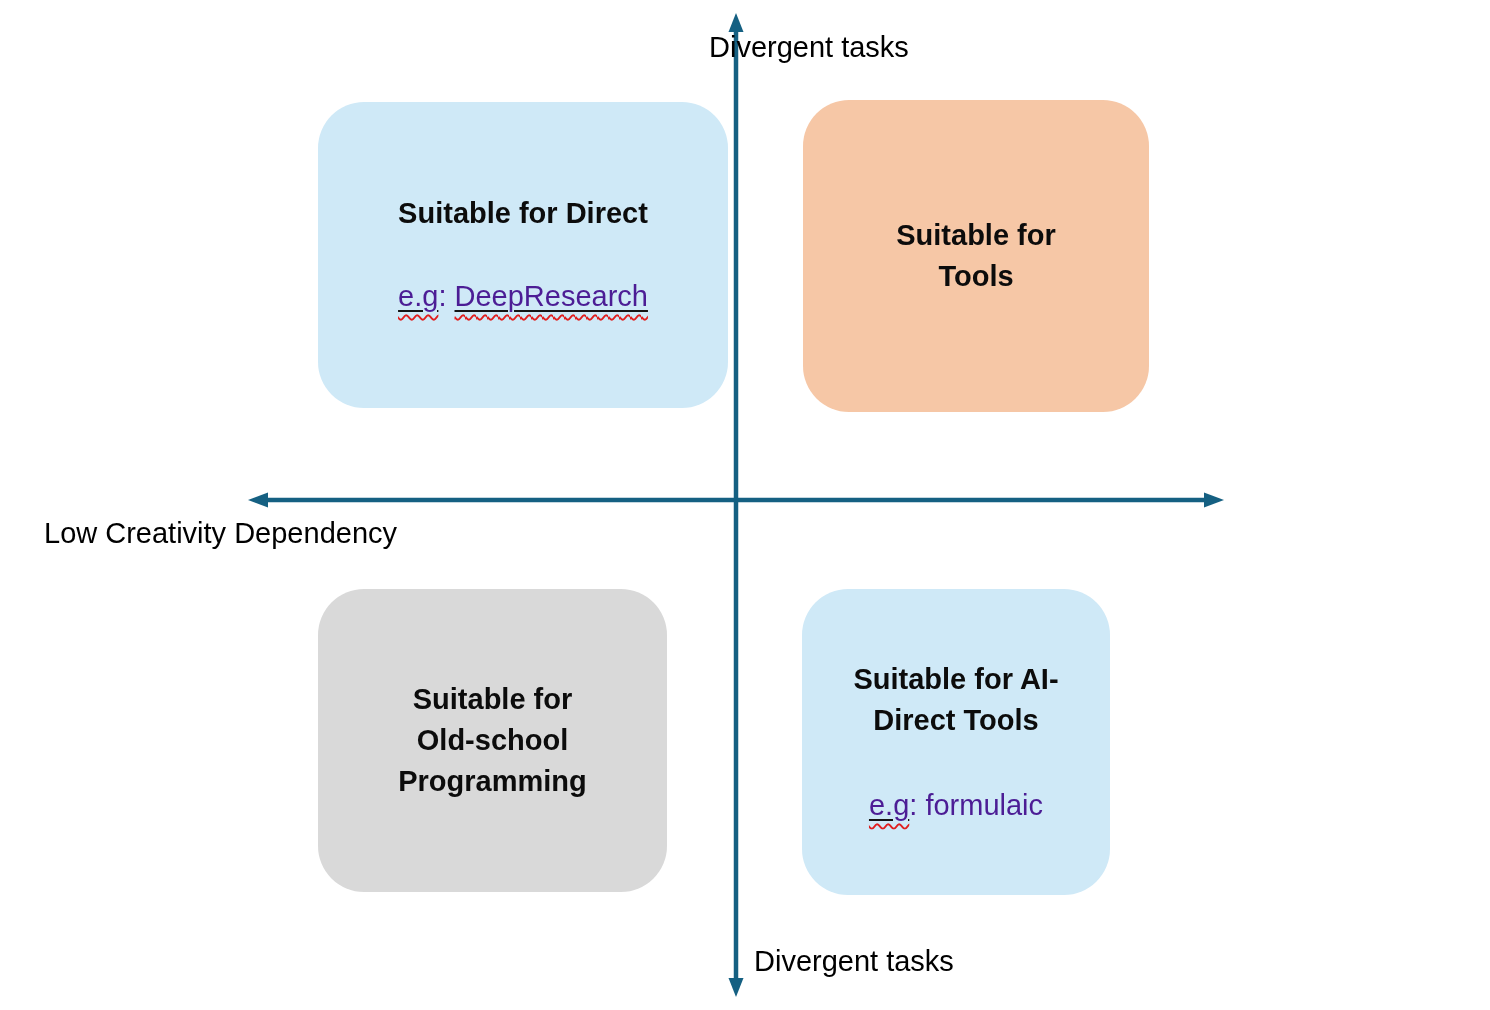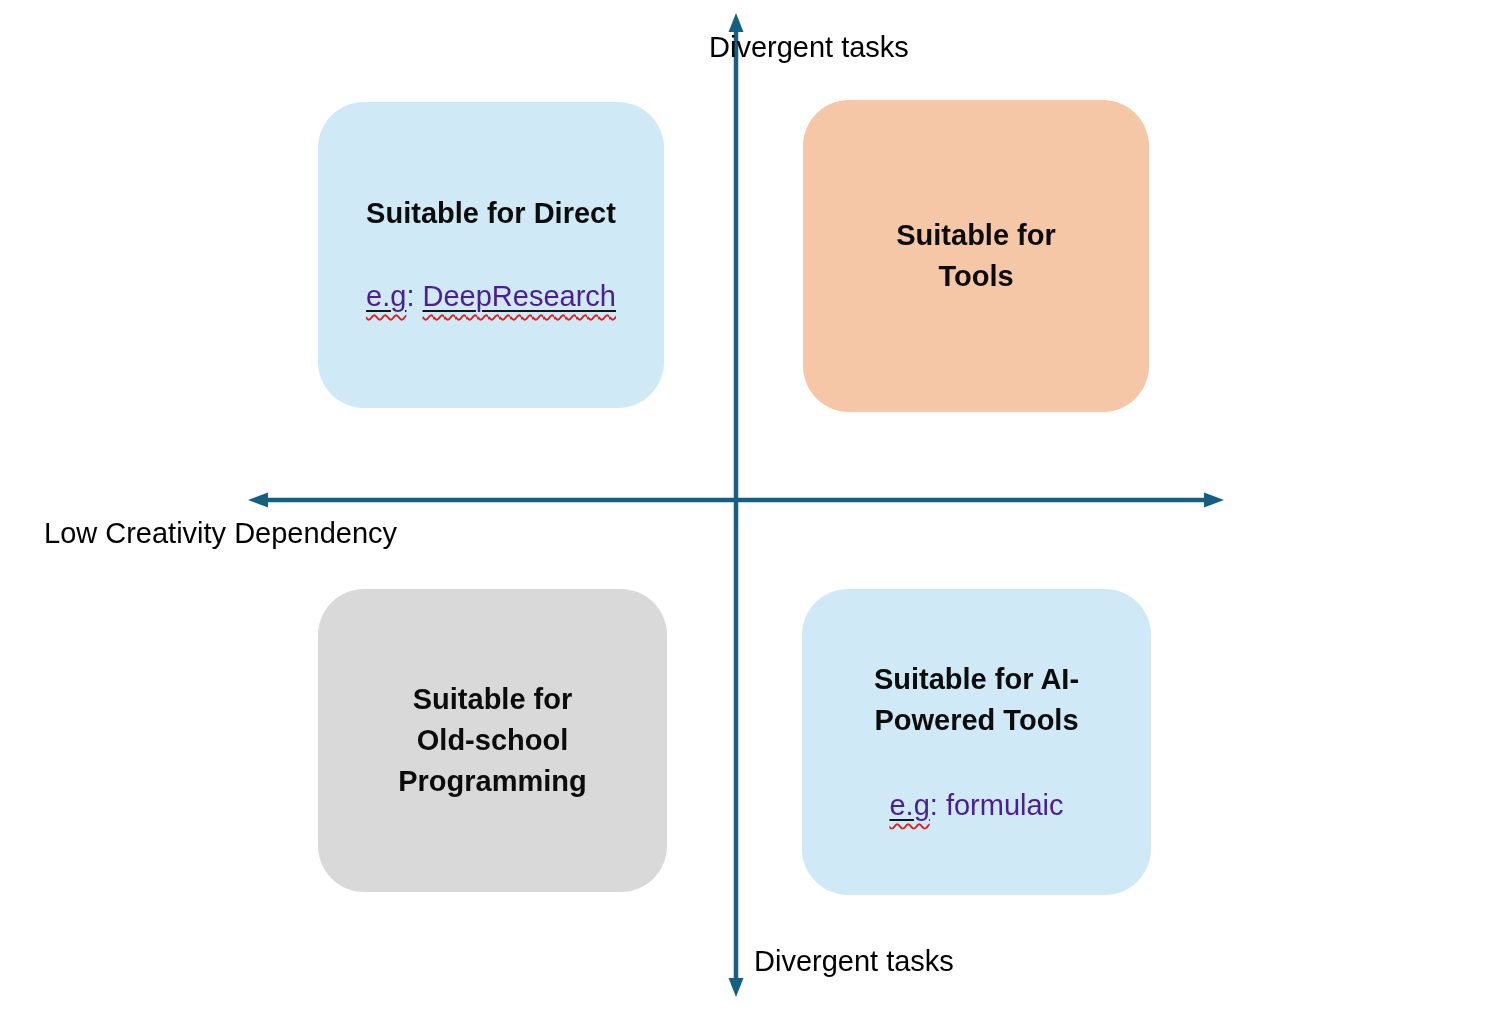--- a/index.html
+++ b/index.html
@@ -27,24 +27,24 @@
 
   .quad {
     position: absolute;
     border-radius: 46px;
     display: flex;
     flex-direction: column;
     align-items: center;
     justify-content: center;
     text-align: center;
   }
-  #q1 { left: 318px; top: 102px; width: 346px; height: 306px; }
+  #q1 { left: 318px; top: 102px; width: 410px; height: 306px; }
   #q2 { left: 803px; top: 100px; width: 346px; height: 312px; }
   #q3 { left: 318px; top: 589px; width: 349px; height: 303px; }
-  #q4 { left: 802px; top: 589px; width: 349px; height: 306px; }
+  #q4 { left: 802px; top: 589px; width: 308px; height: 306px; }
 
   .qtitle { font-weight: 700; font-size: 29px; line-height: 41px; color: #0c0c0c; }
   .qexample { font-size: 29px; line-height: 41px; color: #4c1d95; }
   #q1 .qexample { margin-top: 42px; }
   #q4 .qexample { margin-top: 44px; }
 
   
   .uline {
     text-decoration-line: underline;
     text-decoration-style: solid;
@@ -97,20 +97,20 @@
     <div class="qtitle">
       <div>Suitable for</div>
       <div>Old-school</div>
       <div>Programming</div>
     </div>
   </div>
 
   <div class="quad" id="q4" style="background: rgb(207, 233, 247);">
     <div class="qtitle">
       <div>Suitable for AI-</div>
-      <div>Powered Tools</div>
+      <div>Direct Tools</div>
     </div>
     <div class="qexample">
       <div><span class="uline"><span class="spell" style="text-decoration-color: rgb(224, 30, 30);">e.g</span></span><span>: formulaic</span></div>
     </div>
   </div>
 
 </div>
 
 </body></html>

